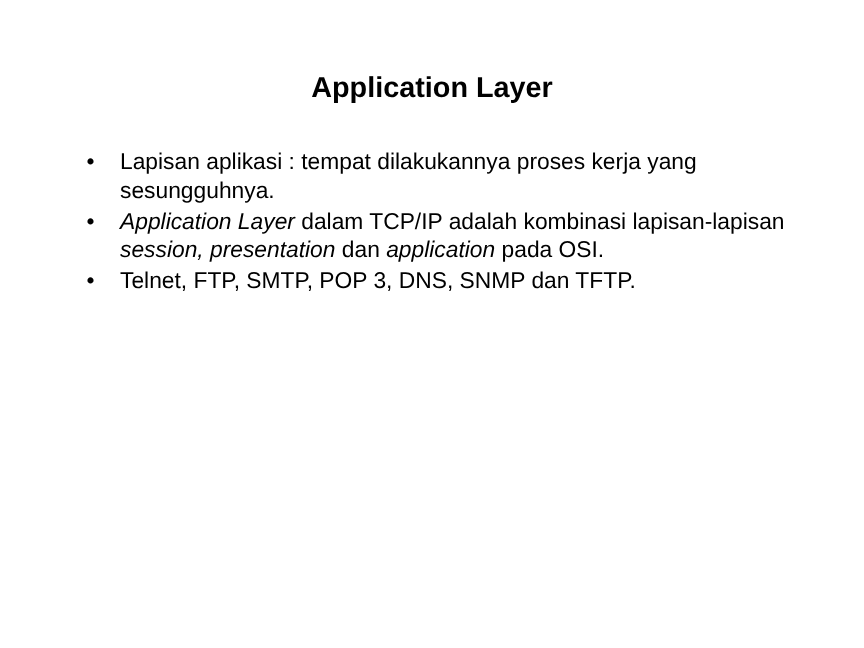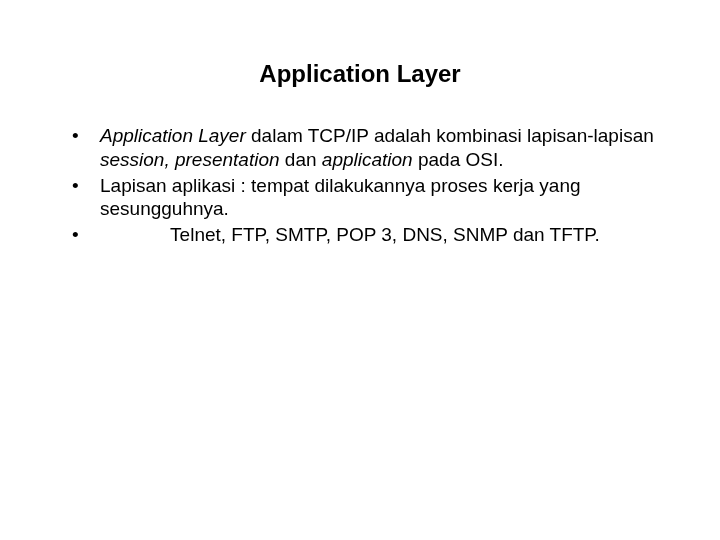--- a/index.html
+++ b/index.html
@@ -40,37 +40,36 @@
     content: "•";
     position: absolute;
     left: 0;
     top: 0;
     font-size: 19px;
     line-height: 1.25;
   }
   .italic { font-style: italic; }
   .sub {
     display: block;
-    text-align: center;
   }
 </style>
 </head>
 <body>
 
 <div class="slide">
   <div class="title">Application Layer</div>
 
   <ul class="bullets">
 
     <li>
-      <span class="italic">Application Layer</span><span> dalam TCP/IP adalah kombinasi lapisan-lapisan </span><span class="italic">session, presentation</span><span> dan </span><span class="italic">application</span><span> pada OSI.</span>
+      <span>Lapisan aplikasi : tempat dilakukannya proses kerja yang sesungguhnya.</span>
     </li>
 
     <li>
-      <span>Lapisan aplikasi : tempat dilakukannya proses kerja yang sesungguhnya.</span>
+      <span class="italic">Application Layer</span><span> dalam TCP/IP adalah kombinasi lapisan-lapisan </span><span class="italic">session, presentation</span><span> dan </span><span class="italic">application</span><span> pada OSI.</span>
     </li>
 
     <li>
       <span class="sub">Telnet, FTP, SMTP, POP 3, DNS, SNMP dan TFTP.</span>
     </li>
 
   </ul>
 </div>
 
 </body></html>

